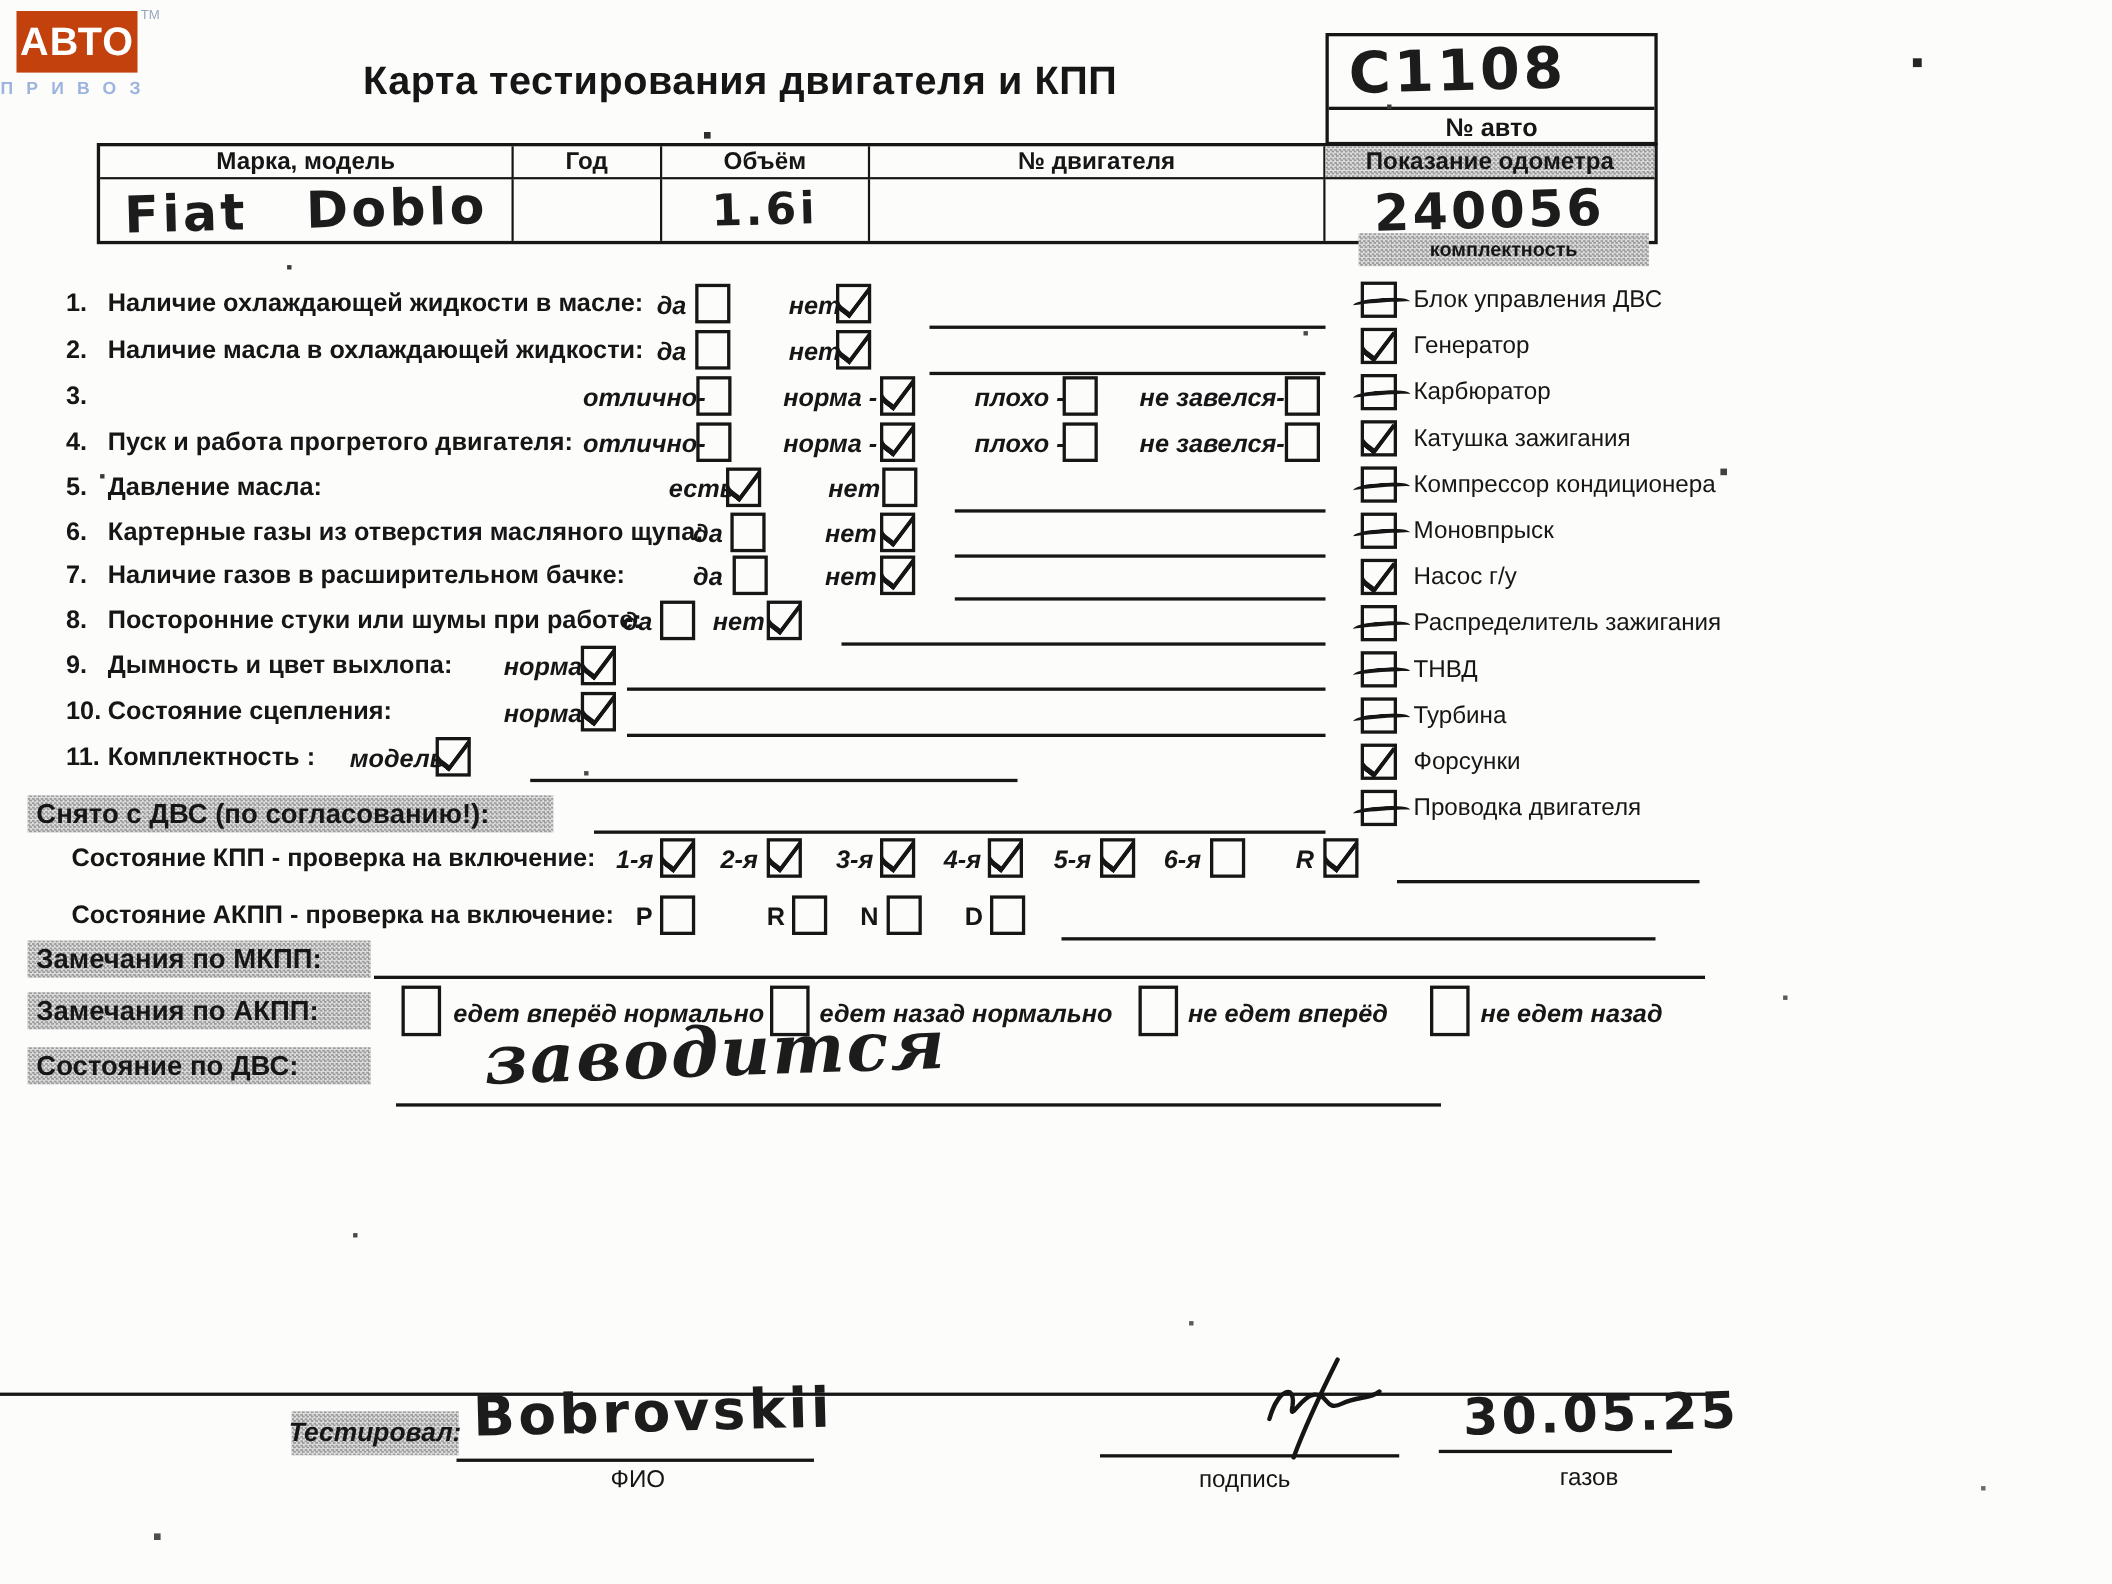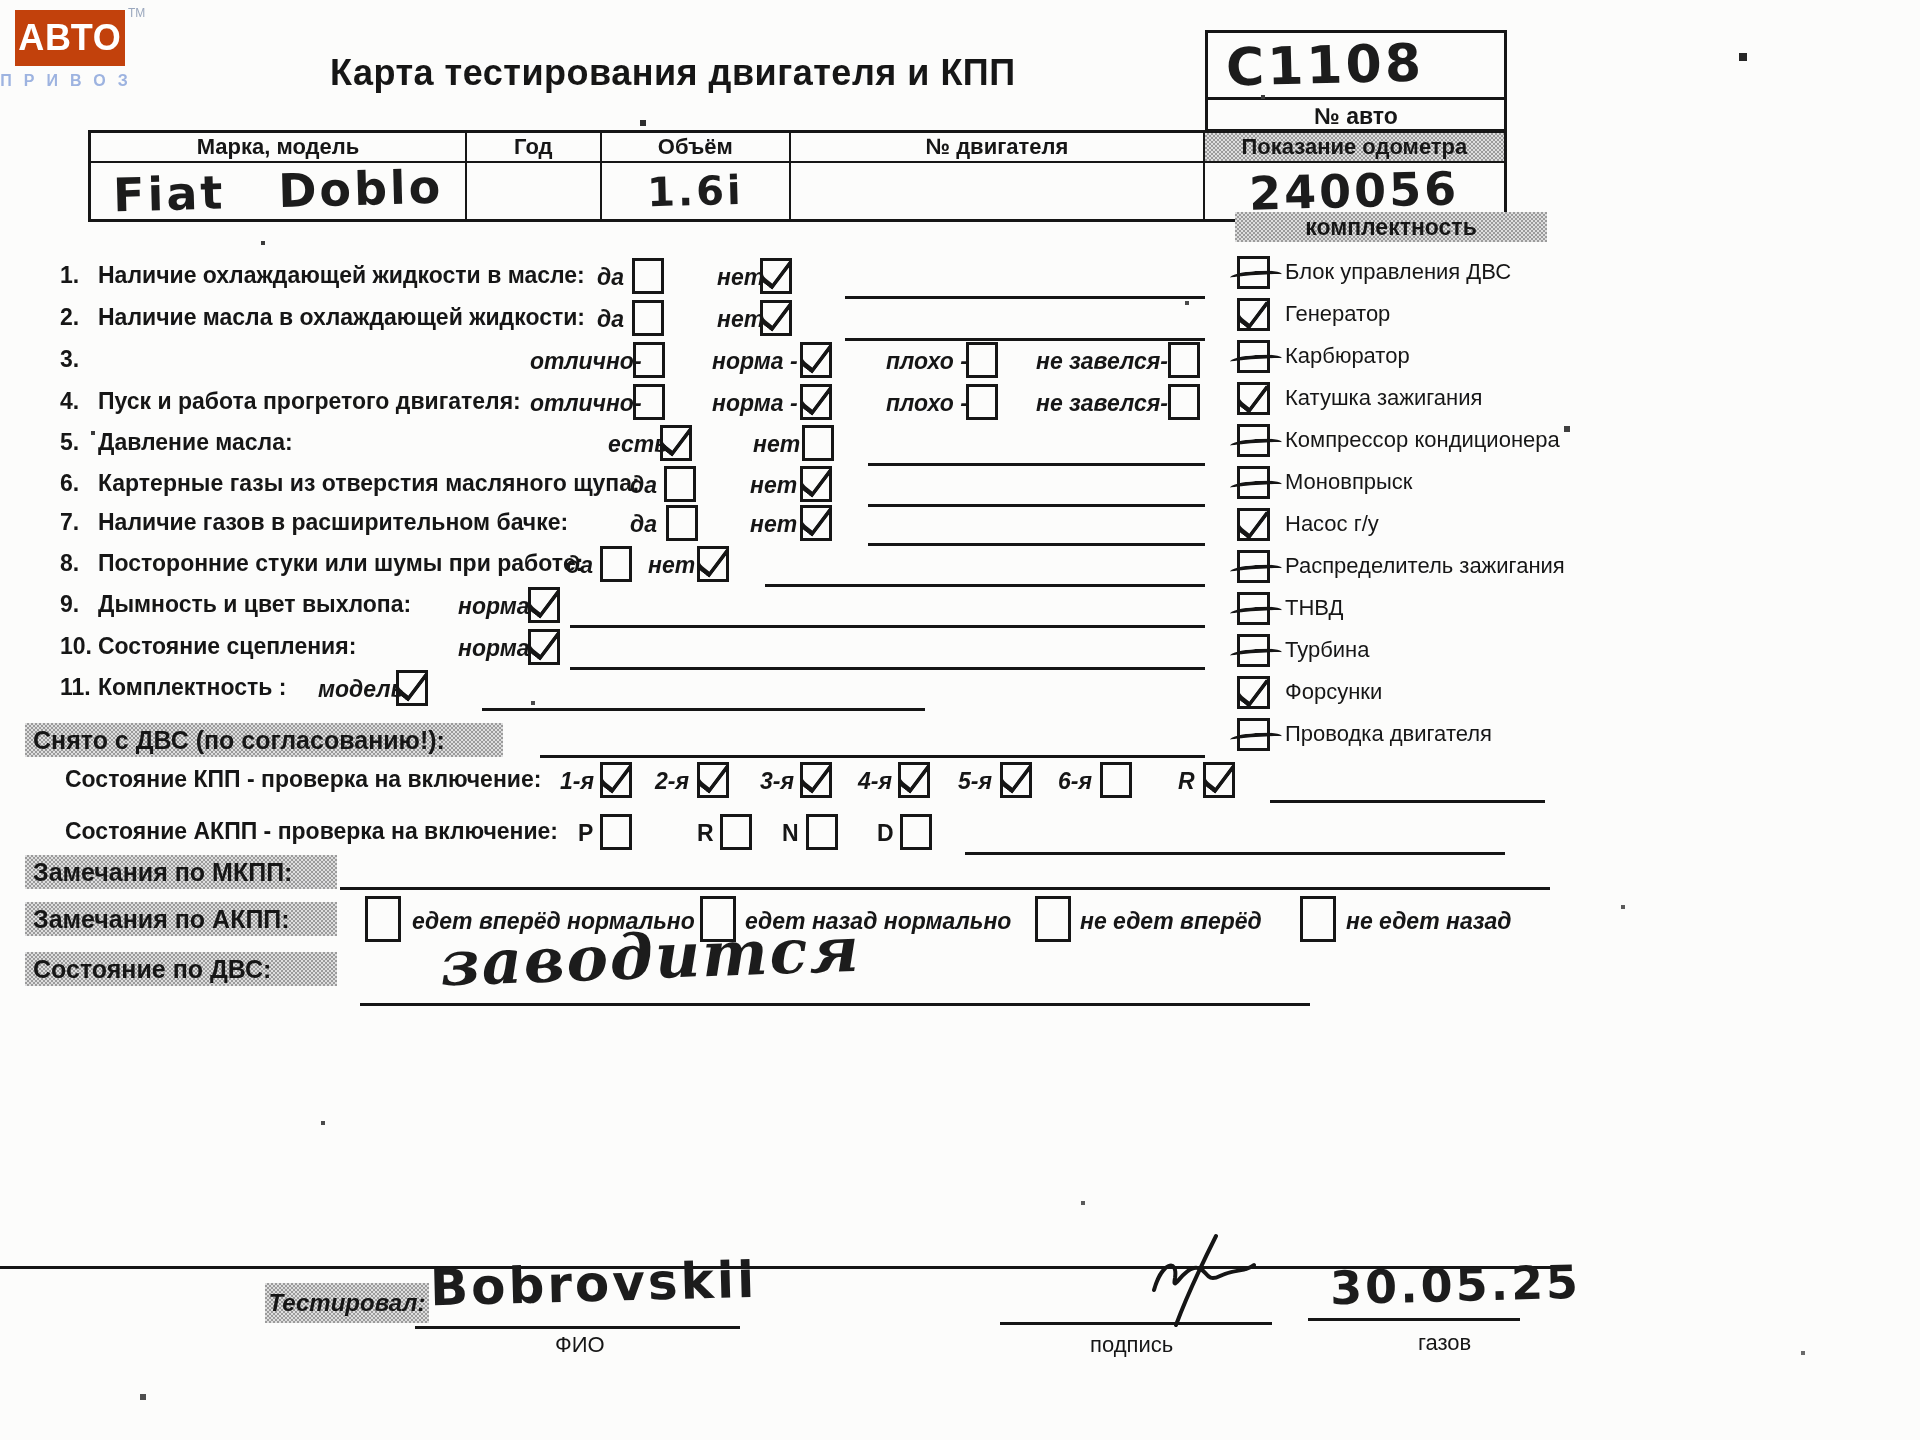--- a/index.html
+++ b/index.html
@@ -44,22 +44,22 @@
       border-top:4px solid #151515;border-radius:50%;transform:rotate(-4deg);}
   
   .it{position:absolute;left:0;width:1920px;height:40px;}
   .it .num{position:absolute;left:60px;top:4px;font-weight:bold;font-size:23px;}
   .it .lbl{position:absolute;left:98px;top:4px;font-weight:bold;font-size:23px;white-space:nowrap;}
   .it .opt{position:absolute;top:6px;font-style:italic;font-weight:bold;font-size:23px;white-space:nowrap;}
   .it .cb{position:absolute;top:0;}
   .ln{position:absolute;height:3px;background:#161616;}
   .it .ln{top:38px;}
   
-  .eq-title{position:absolute;left:1235px;top:212px;width:312px;height:30px;display:flex;align-items:center;
-            justify-content:center;font-weight:bold;font-size:23px;}
+  .eq-title{position:absolute;left:1235px;top:212px;width:264px;height:30px;display:flex;align-items:center;
+            justify-content:center;font-weight:bold;font-size:18px;}
   .eq{position:absolute;left:1237px;height:40px;display:flex;align-items:center;}
   .eq .eq-lbl{margin-left:15px;font-size:22px;white-space:nowrap;}
   
   .sec{position:absolute;display:flex;align-items:center;font-weight:bold;font-size:25px;padding-left:8px;
        box-sizing:border-box;white-space:nowrap;}
   .sec.ital{font-style:italic;justify-content:center;padding-left:0;}
   
   .cap{position:absolute;font-weight:normal;font-size:22px;}
   .sig-svg{position:absolute;left:1120px;top:1232px;}
   .noise{position:absolute;left:0;top:0;width:2px;height:2px;
@@ -323,21 +323,21 @@
     <span class="cb tall" style="position:absolute;left:1300px;top:0" data-mark="none"></span>
     <span style="position:absolute;left:1346px;top:12px;font-style:italic;font-weight:bold;font-size:23px;">не едет назад</span>
   </div>
 
   <div class="sec shaded" style="left:25px;top:952px;width:312px;height:34px;">Состояние по ДВС:</div>
   <span class="hand-cursive" style="position:absolute;left:440px;top:920px;font-size:62px;">заводится</span>
   <span class="ln" style="left:360px;top:1003px;width:950px;"></span>
 
   <span class="ln" style="left:0;top:1266px;width:1562px;"></span>
 
-  <div class="sec ital shaded" style="left:265px;top:1283px;width:164px;height:40px;font-size:24px;">Тестировал:</div>
+  <div class="sec ital shaded" style="left:265px;top:1283px;width:152px;height:40px;font-size:24px;">Тестировал:</div>
 
   <span class="hand" style="position:absolute;left:430px;top:1255px;font-size:50px;">Bobrovskii</span>
   <span class="ln" style="left:415px;top:1326px;width:325px;"></span>
   <span class="cap" style="left:555px;top:1332px;">ФИО</span>
 
   <svg class="sig-svg" width="180" height="95" viewBox="0 0 180 95">
     <path d="M96 4 C84 28 66 66 56 93" stroke="#151515" stroke-width="4" fill="none" stroke-linecap="round"></path>
     <path d="M34 58 C42 30 58 26 55 46 C52 62 62 38 74 36 C88 34 84 52 100 44 C114 37 126 40 134 33" stroke="#151515" stroke-width="4" fill="none" stroke-linecap="round"></path>
   </svg>
   <span class="ln" style="left:1000px;top:1322px;width:272px;"></span>

